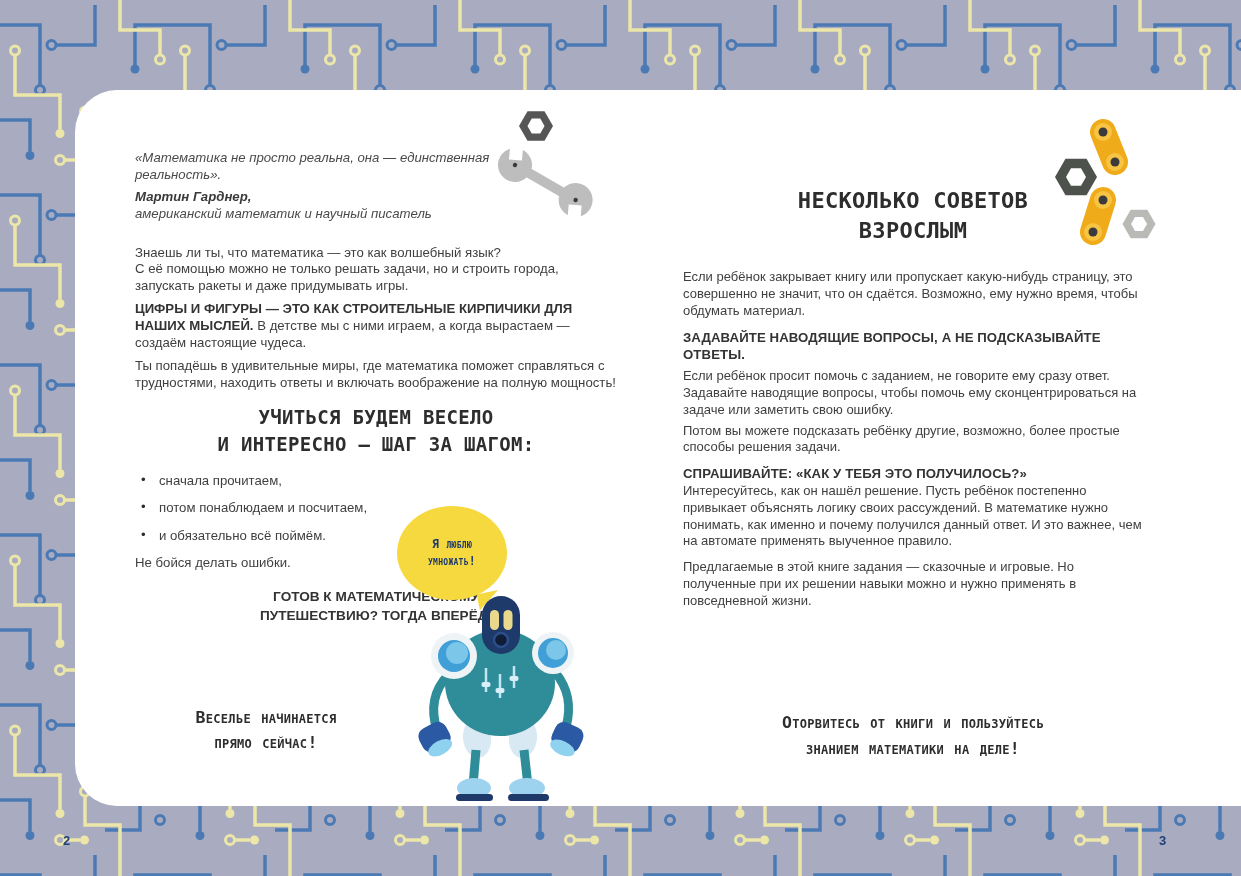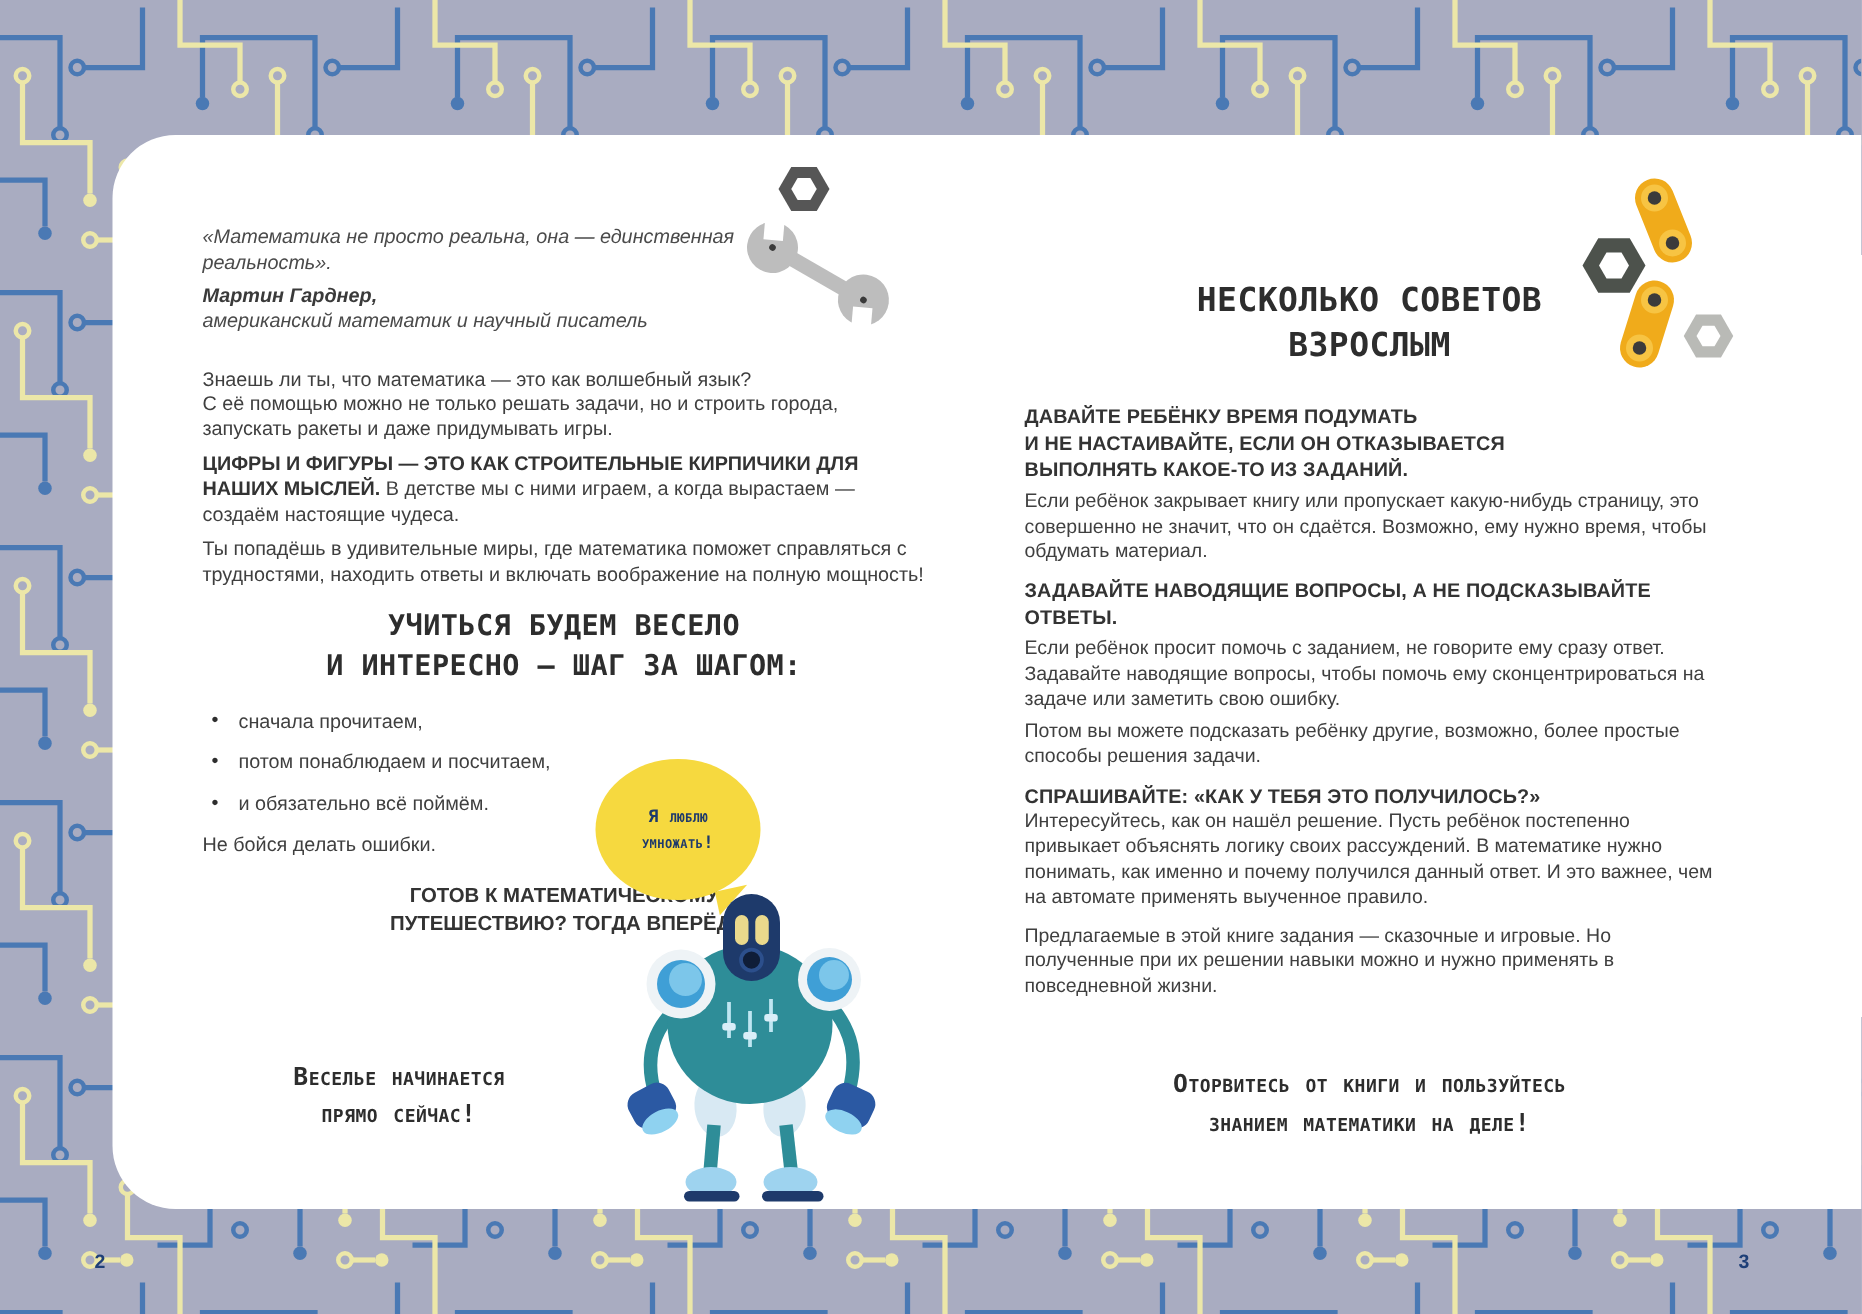--- a/index.html
+++ b/index.html
@@ -144,23 +144,20 @@
           </g>
       <circle cx="70" cy="0" r="2.2" fill="#3a3a3a"></circle>
     </g>
   </svg>
 
   <div class="col-right">
     <h2 class="display right-title pre">НЕСКОЛЬКО СОВЕТОВ
 ВЗРОСЛЫМ</h2>
 
     <div>
-      <h3 class="sec-h pre">ДАВАЙТЕ РЕБЁНКУ ВРЕМЯ ПОДУМАТЬ
-И НЕ НАСТАИВАЙТЕ, ЕСЛИ ОН ОТКАЗЫВАЕТСЯ
-ВЫПОЛНЯТЬ КАКОЕ-ТО ИЗ ЗАДАНИЙ.</h3>
       <p class="sec-b">Если ребёнок закрывает книгу или пропускает какую-нибудь страницу, это совершенно не значит, что он сдаётся. Возможно, ему нужно время, чтобы обдумать материал.</p>
     </div>
     <div>
       <h3 class="sec-h pre">ЗАДАВАЙТЕ НАВОДЯЩИЕ ВОПРОСЫ, А НЕ ПОДСКАЗЫВАЙТЕ ОТВЕТЫ.</h3>
       <p class="sec-b">Если ребёнок просит помочь с заданием, не говорите ему сразу ответ. Задавайте наводящие вопросы, чтобы помочь ему сконцентрироваться на задаче или заметить свою ошибку.</p>
     </div>
     <div>
       <p class="sec-b">Потом вы можете подсказать ребёнку другие, возможно, более простые способы решения задачи.</p>
     </div>
     <div>

